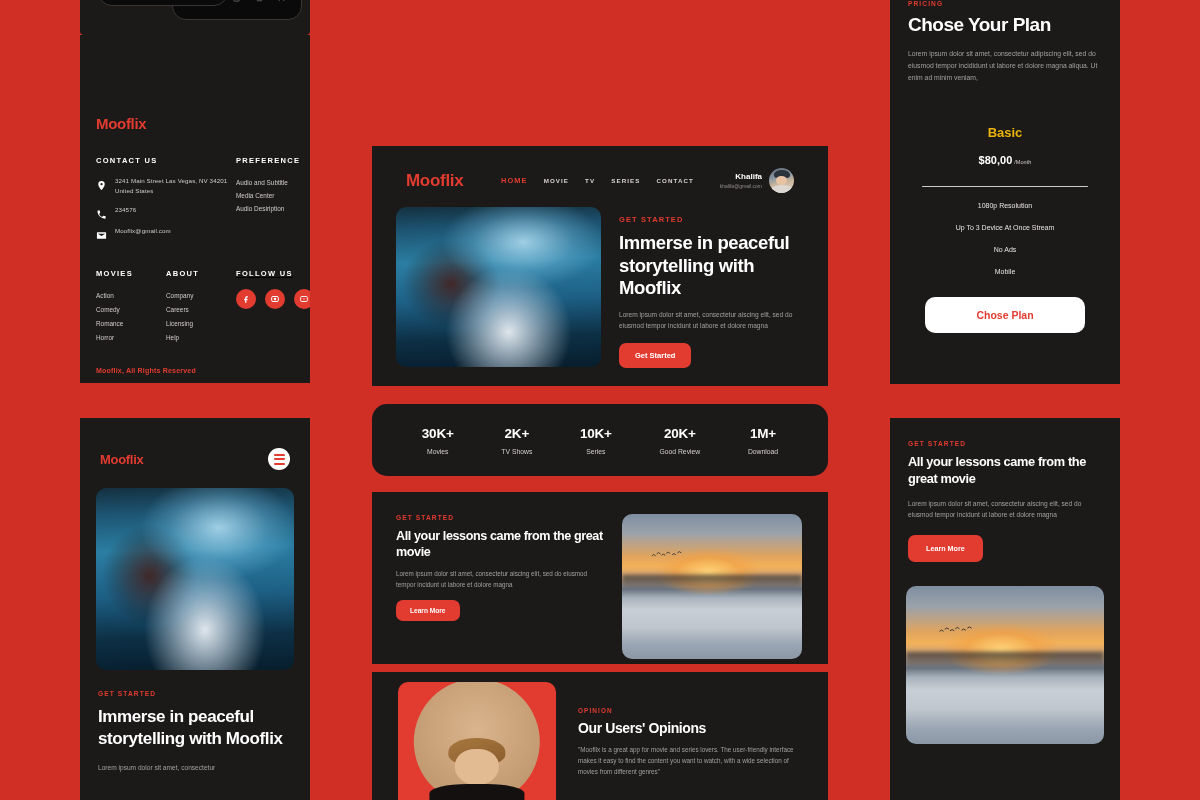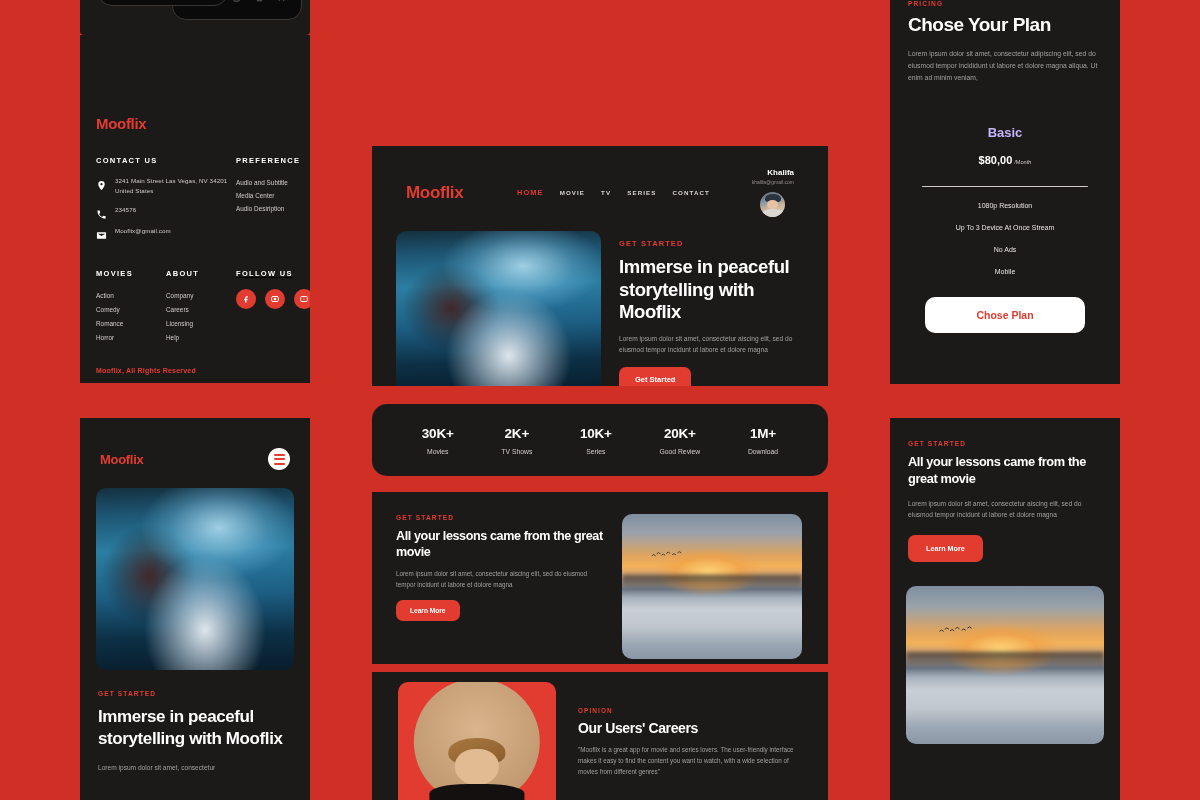--- a/index.html
+++ b/index.html
@@ -152,21 +152,21 @@
     display:flex; align-items:center; justify-content:space-between;
     padding: 22px 34px 0 34px;
   }
   .hero-nav .brand { font-size: 17px; }
   .nav-links { display:flex; gap:16px; align-items:center; margin-left: 12px; }
   .nav-links span {
     color:#d6d2d0; font-size:6.2px; font-weight:700;
     letter-spacing:1.1px; text-transform:uppercase; cursor:pointer;
   }
   .nav-links span.active { color:#e23b30; font-size:7.4px; }
-  .user-box { display:flex; align-items:center; gap:7px;flex-direction:column; }
+  .user-box { display:flex; align-items:center; gap:7px; }
   .user-meta { text-align:right; }
   .user-name { color:#fff; font-size:8px; font-weight:700; }
   .user-mail { color:#8f8b89; font-size:5px; margin-top:2px; }
   .avatar {
     width:25px; height:25px; border-radius:50%; overflow:hidden;
     background: linear-gradient(165deg,#5d6b78 0%, #8d9aa4 38%, #c9b49a 58%, #e2d8cc 100%);
     position:relative; flex:0 0 25px;
   }
   .avatar .hat { position:absolute; left:18%; top:6%; width:64%; height:34%; border-radius:50% 50% 30% 30%; background:#2b333c; }
   .avatar .face { position:absolute; left:28%; top:30%; width:44%; height:38%; border-radius:50%; background:#e7c3a4; }
@@ -205,21 +205,21 @@
   .op-copy .eyebrow { font-size:6.4px; }
   .op-copy h2 { font-size:14px; margin-top:6px; }
   .op-copy p { font-size:6.3px; line-height:1.78; margin-top:8px; }
 
   
   #panel-pricing { left: 890px; top: -52px; width: 230px; height: 436px; }
   #panel-pricing .pad { padding: 52px 18px 0 18px; }
   #panel-pricing .eyebrow { font-size:6.6px; }
   #panel-pricing h2 { font-size:19px; margin-top:7px; letter-spacing:-0.5px; }
   #panel-pricing p.intro { font-size:6.8px; line-height:1.8; margin-top:12px; }
-  .plan-name { color:#c4b5fd; font-size:13px; font-weight:700; text-align:center; margin-top:40px; }
+  .plan-name { color:#eab308; font-size:13px; font-weight:700; text-align:center; margin-top:40px; }
   .plan-price { text-align:center; margin-top:10px; }
   .plan-price .amt { color:#fff; font-size:11px; font-weight:700; }
   .plan-price .per { color:#cfcbc9; font-size:5.6px; margin-left:2px; }
   .plan-rule { height:1.5px; background:#cfcbc9; margin:18px 14px 0 14px; border-radius:2px; }
   .plan-feat { color:#e6e3e1; font-size:7px; text-align:center; margin-top:15px; }
   .plan-btn {
     display:block; width: calc(100% - 34px); margin: 22px auto 0 auto;
     background:#fff; color:#e23b30; border:none; border-radius:10px;
     font-size:10.5px; font-weight:700; padding:12px 0; cursor:pointer;
     font-family:"Liberation Sans", sans-serif;
@@ -465,21 +465,21 @@
       <div class="photo photo-portrait" id="op-photo">
         <div class="portrait-circle"></div>
         <div class="portrait-person">
           <div class="portrait-hair"></div>
           <div class="portrait-face"></div>
           <div class="portrait-shirt"></div>
         </div>
       </div>
       <div class="op-copy">
         <div class="eyebrow">OPINION</div>
-        <h2 class="headline">Our Users' Careers</h2>
+        <h2 class="headline">Our Users' Opinions</h2>
         <p class="body-text">"Mooflix is a great app for movie and series lovers. The user-friendly interface makes it easy to find the content you want to watch, with a wide selection of movies from different genres"</p>
       </div>
     </div>
   </div>
 
   <div class="panel" id="panel-pricing">
     <div class="pad">
       <div class="eyebrow">PRICING</div>
       <h2 class="headline">Chose Your Plan</h2>
       <p class="intro body-text">Lorem ipsum dolor sit amet, consectetur adipiscing elit, sed do eiusmod tempor incididunt ut labore et dolore magna aliqua. Ut enim ad minim veniam,</p>

